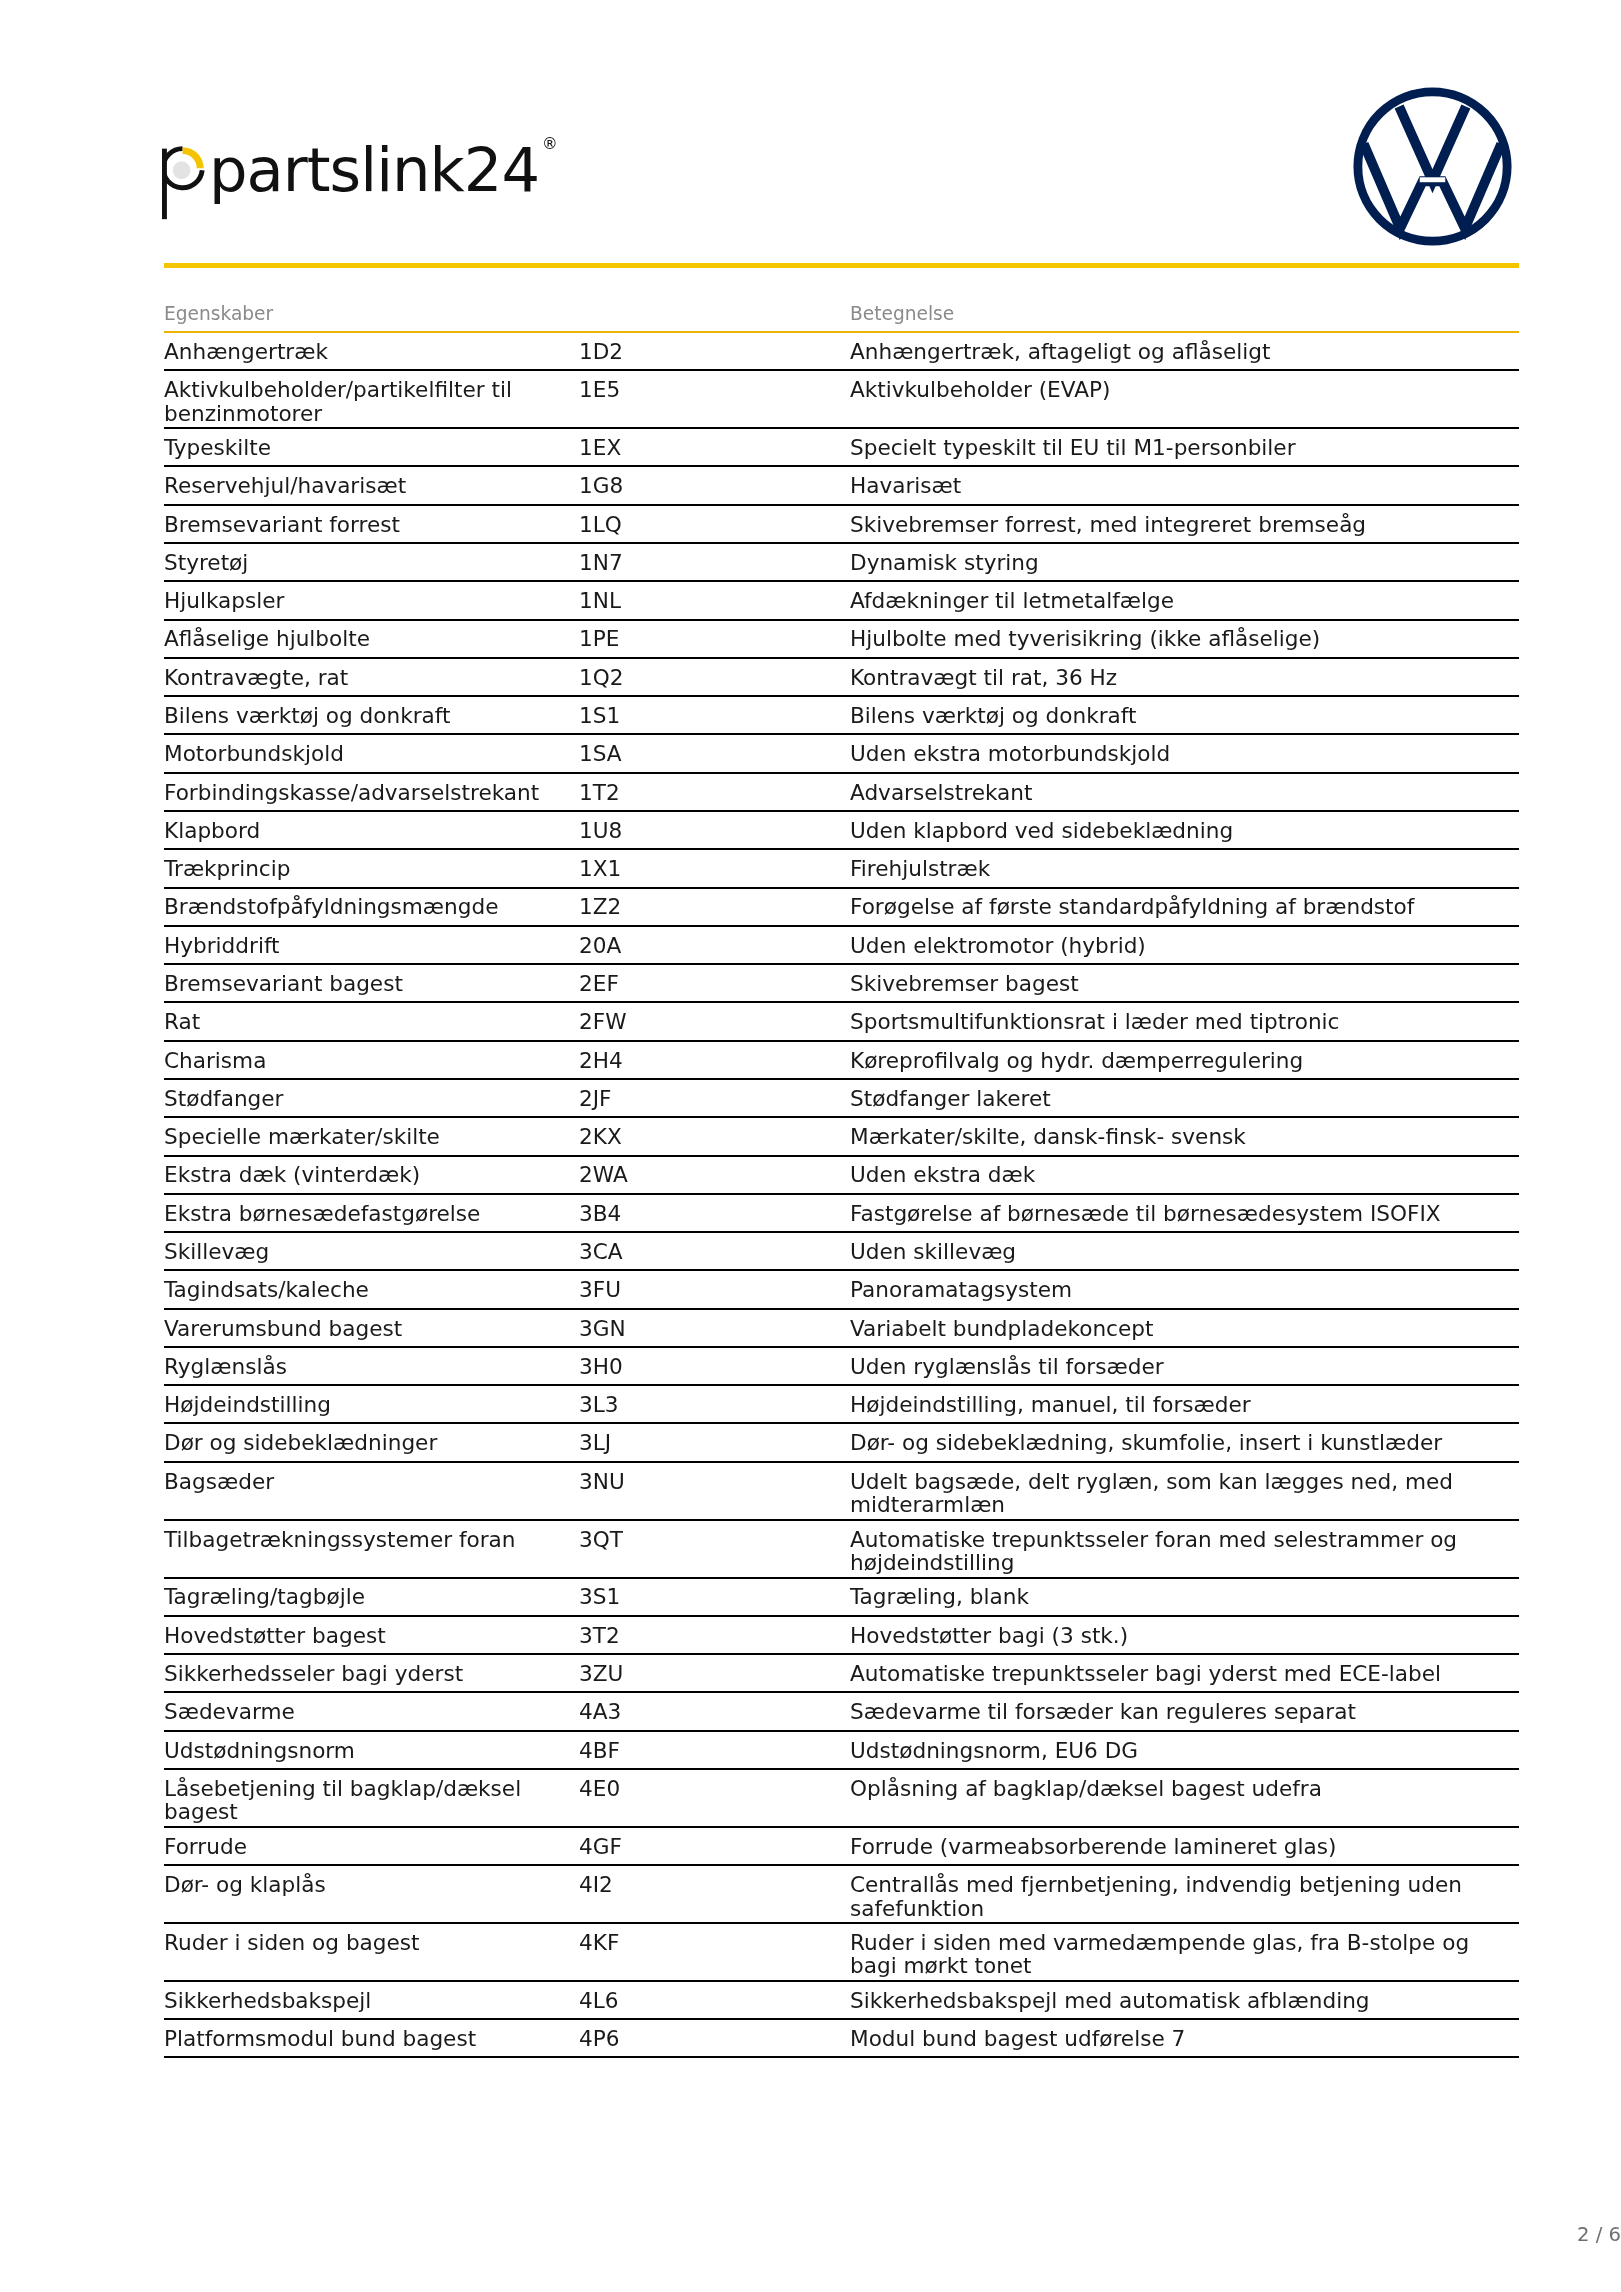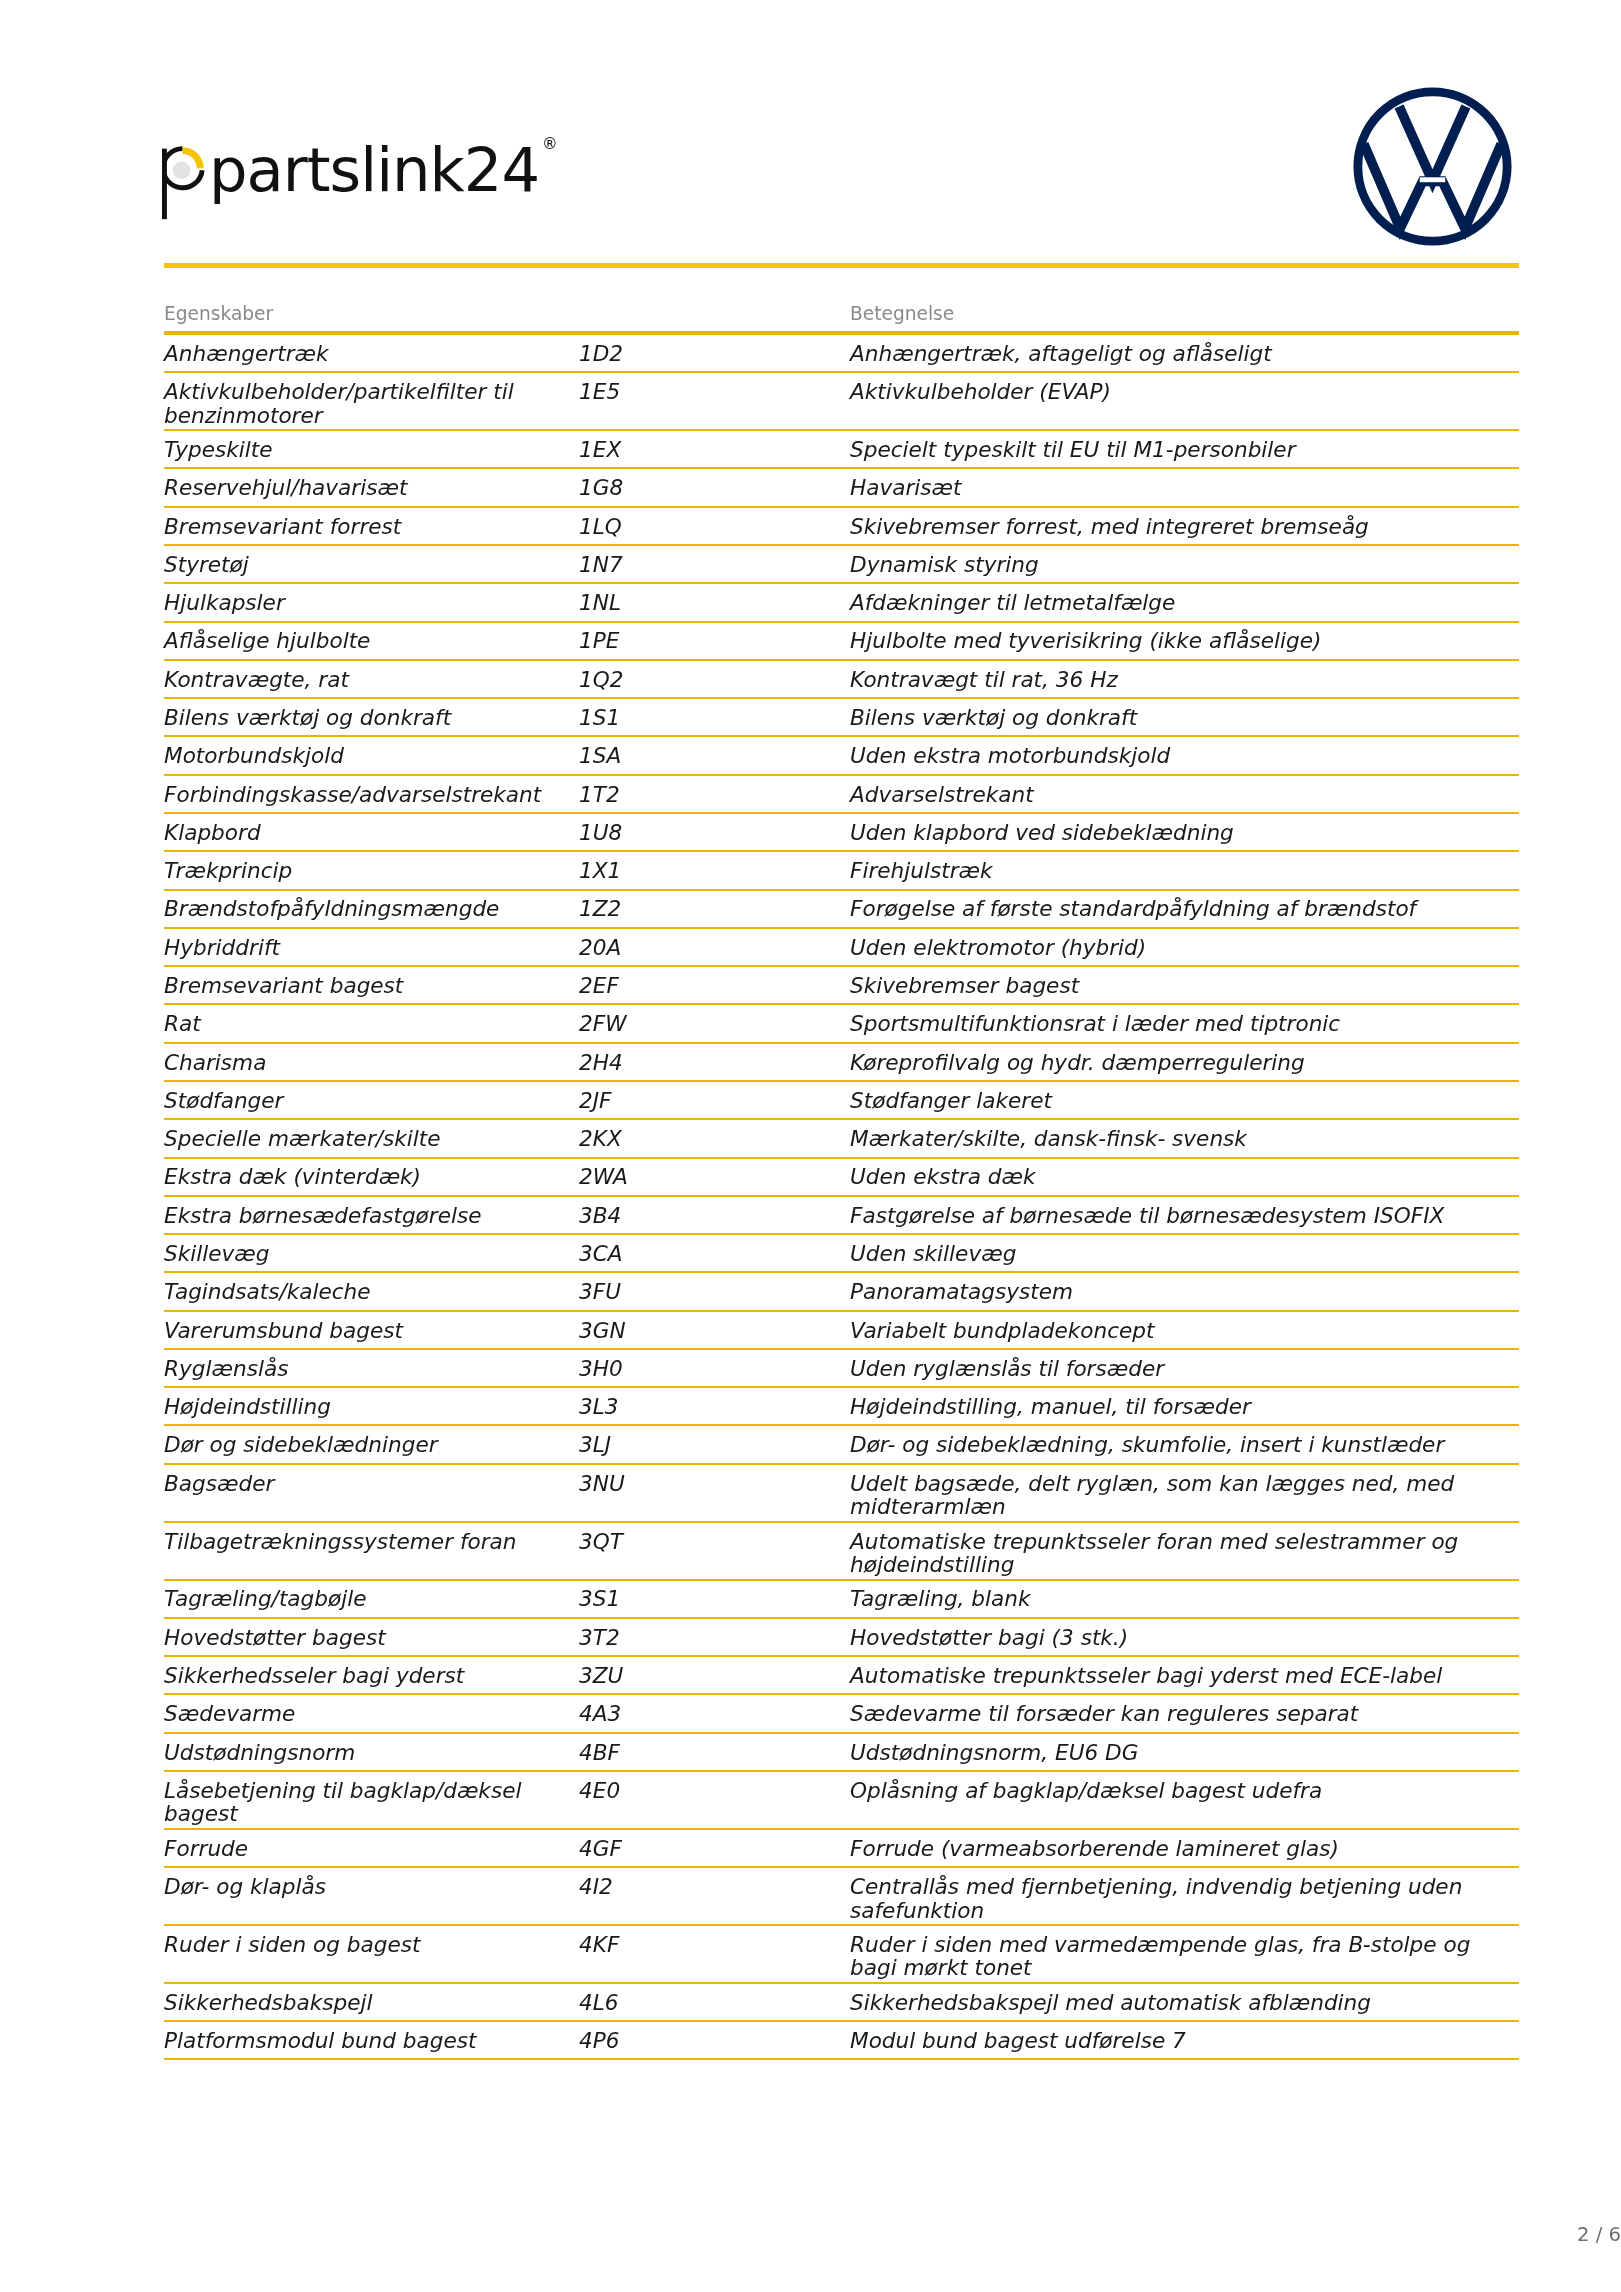--- a/index.html
+++ b/index.html
@@ -7,26 +7,26 @@
     width: 1621px; height: 2293px; position: relative; overflow: hidden;
     font-family: "DejaVu Sans", sans-serif; color: #1a1a1a;
   }
   .header { position: absolute; left: 0; top: 0; width: 1621px; height: 274px; }
   .logo-pl { position: absolute; left: 162px; top: 125px; height: 108px; display: flex; align-items: flex-start; }
   .logo-pl svg { display: block; }
   .logo-vw { position: absolute; left: 1351px; top: 85px; width: 163px; height: 163px; }
   .rule { position: absolute; left: 164px; top: 263px; width: 1355px; height: 4.9px; background: #f5c400; }
 
   .table { position: absolute; left: 164px; top: 300px; width: 1355px; }
-  .thead { display: flex; height: 31px; border-bottom: 4px solid #eab308; align-items: flex-start; }
+  .thead { display: flex; height: 31px; border-bottom: 2px solid #eab308; align-items: flex-start; }
   .thead span { font-size: 18.6px; color: #8a8a8a; line-height: 23.5px; padding-top: 2px; }
   .col-a { width: 415px; padding-right: 9.8px; box-sizing: border-box; }
   .col-b { width: 271px; }
   .col-c { flex: 1; }
-  .row { display: flex; border-bottom: 2px solid #eab308; padding: 6.9px 0 5.9px 0; box-sizing: border-box; font-style: italic; }
+  .row { display: flex; border-bottom: 2px solid #000000; padding: 6.9px 0 5.9px 0; box-sizing: border-box; }
   .row span { font-size: 21.6px; line-height: 23.5px; color: #1a1a1a; display: block; }
   .row.two { padding-bottom: 2px; }
   .pager { position: absolute; top: 2223px; left: 0; width: 1621px; text-align: right; font-size: 19.6px; color: #6f6f6f; }
 </style>
 </head>
 <body>
 
 <div class="header">
   <div class="logo-pl">
     <svg width="431" height="108" viewBox="0 0 440 110">

